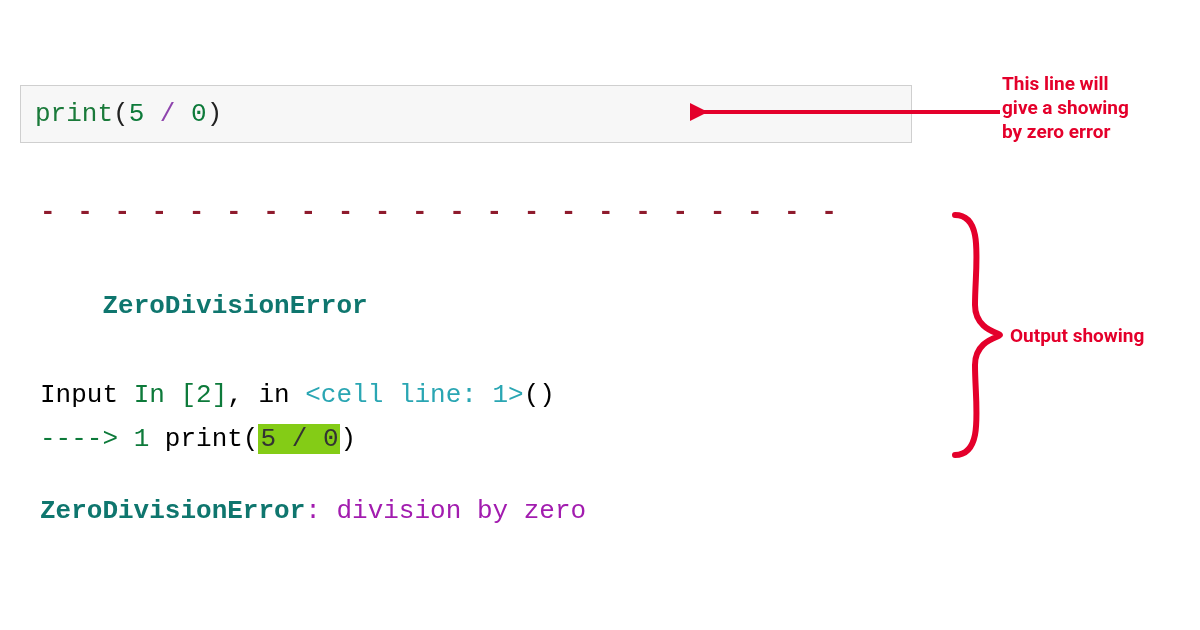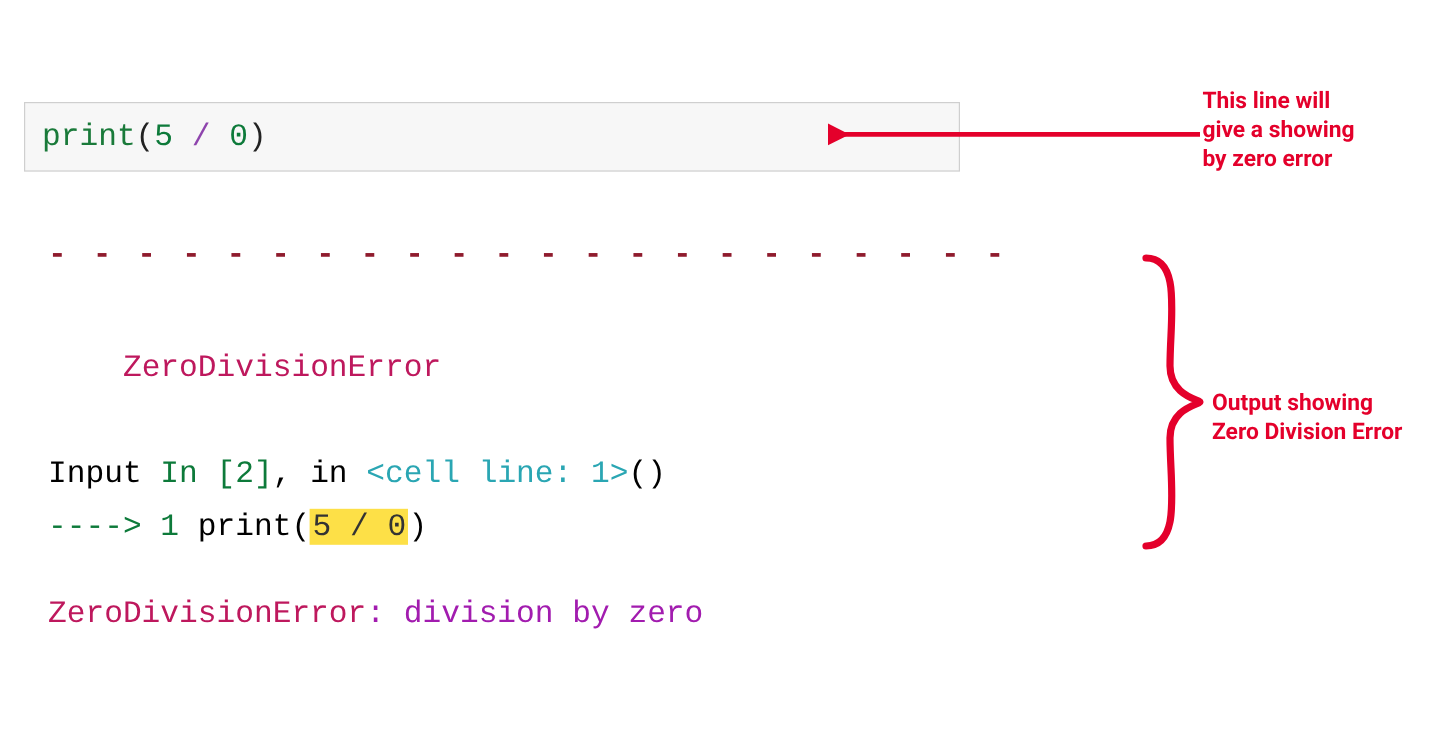--- a/index.html
+++ b/index.html
@@ -12,21 +12,21 @@
       height: 630px;
       background: #ffffff;
       font-family: 'Menlo', 'Consolas', 'Courier New', monospace;
       position: relative;
       overflow: hidden;
     }
     .code-cell {
       position: absolute;
       left: 20px;
       top: 85px;
-      width: 780px;
+      width: 892px;
       background: #f7f7f7;
       border: 1px solid #cfcfcf;
       padding: 10px 14px;
       font-size: 26px;
       line-height: 1.4;
     }
     .tok-func { color: #1a7a3a; }
     .tok-paren { color: #222; }
     .tok-num { color: #0d7a3a; }
     .tok-op { color: #8e44ad; }
@@ -42,29 +42,29 @@
     }
     .dash-row {
       color: #8f1b2d;
       font-weight: bold;
       letter-spacing: 3px;
       padding-bottom: 6px;
       white-space: nowrap;
       overflow: hidden;
     }
     .err-name {
-      color: #be185d;
-      font-weight: normal;
+      color: #0f766e;
+      font-weight: bold;
     }
     .black { color: #000; }
     .green-bold { color: #0d7a3a; font-weight: normal; }
     .teal { color: #2aa6b3; }
     .arrow-green { color: #0d7a3a; }
     .hl-yellow {
-      background: #fde047;
+      background: #84cc16;
       color: #333;
       padding: 0 2px;
     }
     .out-line { white-space: pre; }
 
     .final-err {
       margin-top: 28px;
     }
     .final-err .msg { color: #a21caf; }
 
@@ -125,21 +125,20 @@
   <defs>
     <marker id="ahead" markerWidth="10" markerHeight="10" refX="2" refY="5" orient="auto">
       <path d="M10,0 L0,5 L10,10 z" fill="#e4002b"></path>
     </marker>
   </defs>
   <line x1="310" y1="12" x2="10" y2="12" stroke="#e4002b" stroke-width="4" marker-end="url(#ahead)"></line>
 </svg>
 
 <div class="annot annot2">
   <span>Output showing</span><br>
-  <span>Zero Division Error</span>
 </div>
 <svg class="brace-svg" width="80" height="260">
   <path d="M15,10
            C45,10 35,60 35,100
            C35,125 60,128 60,130
            C60,132 35,135 35,160
            C35,200 45,250 15,250" fill="none" stroke="#e4002b" stroke-width="6" stroke-linecap="round"></path>
 </svg>
 
 </body></html>

